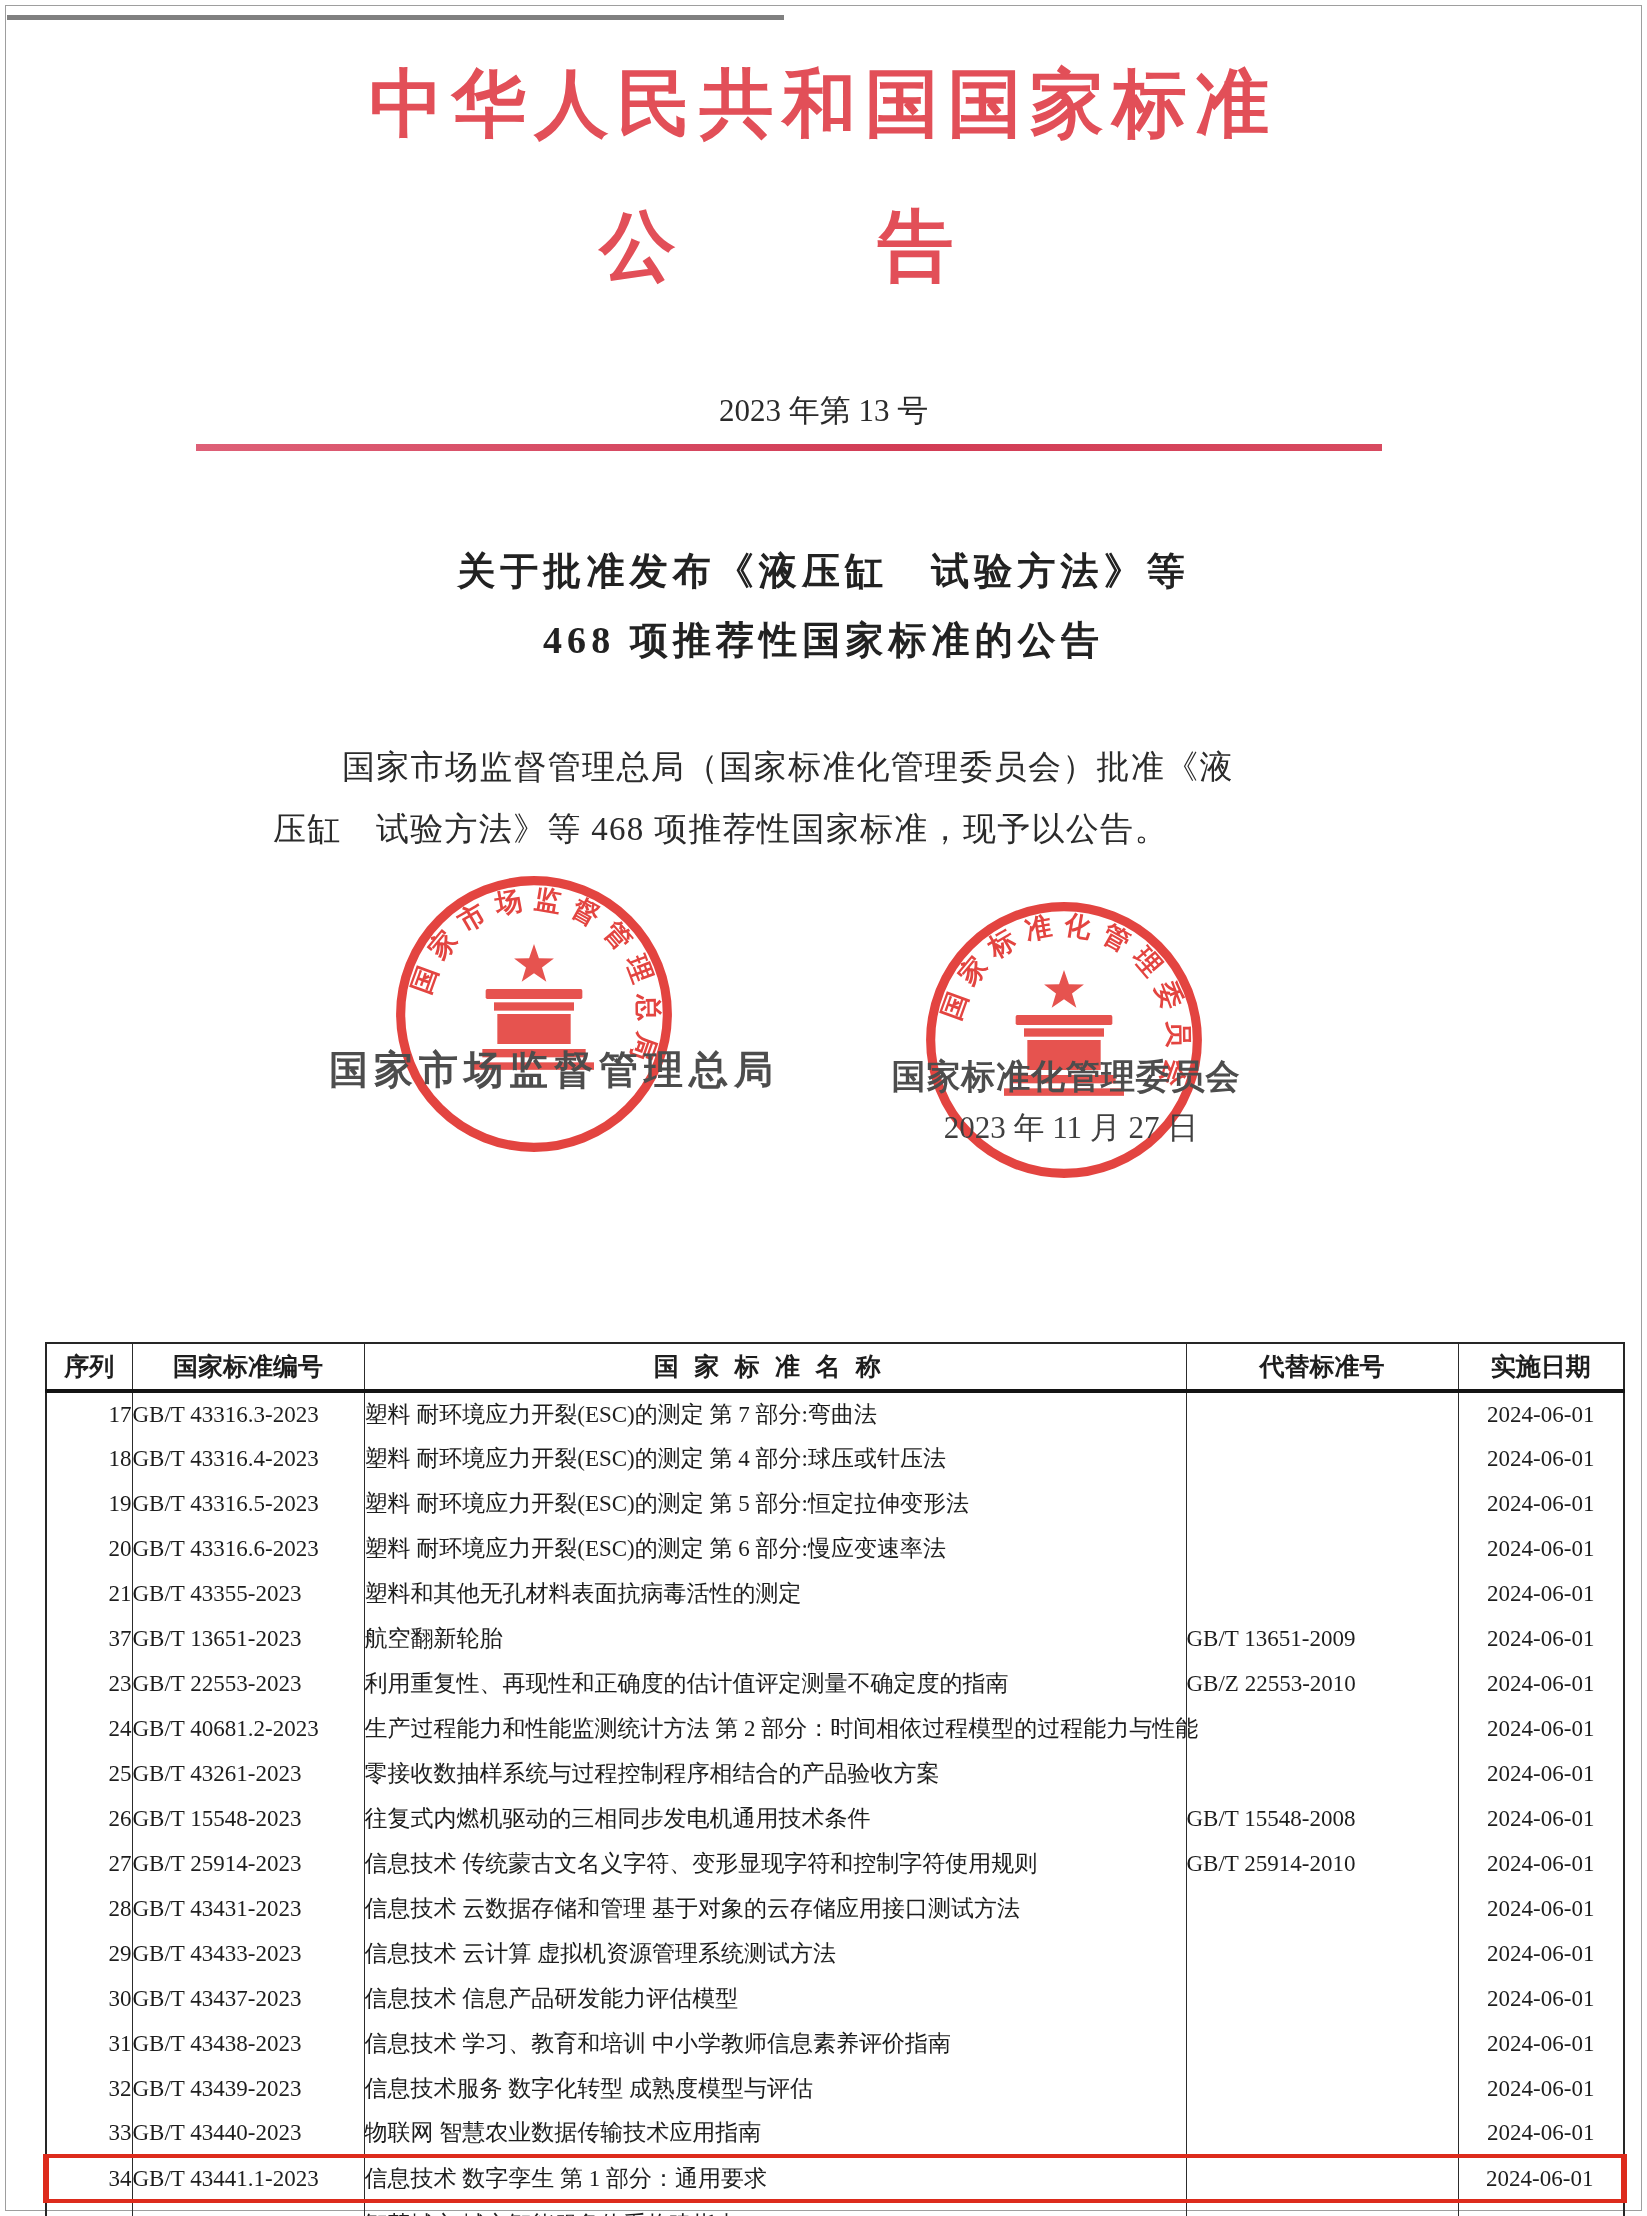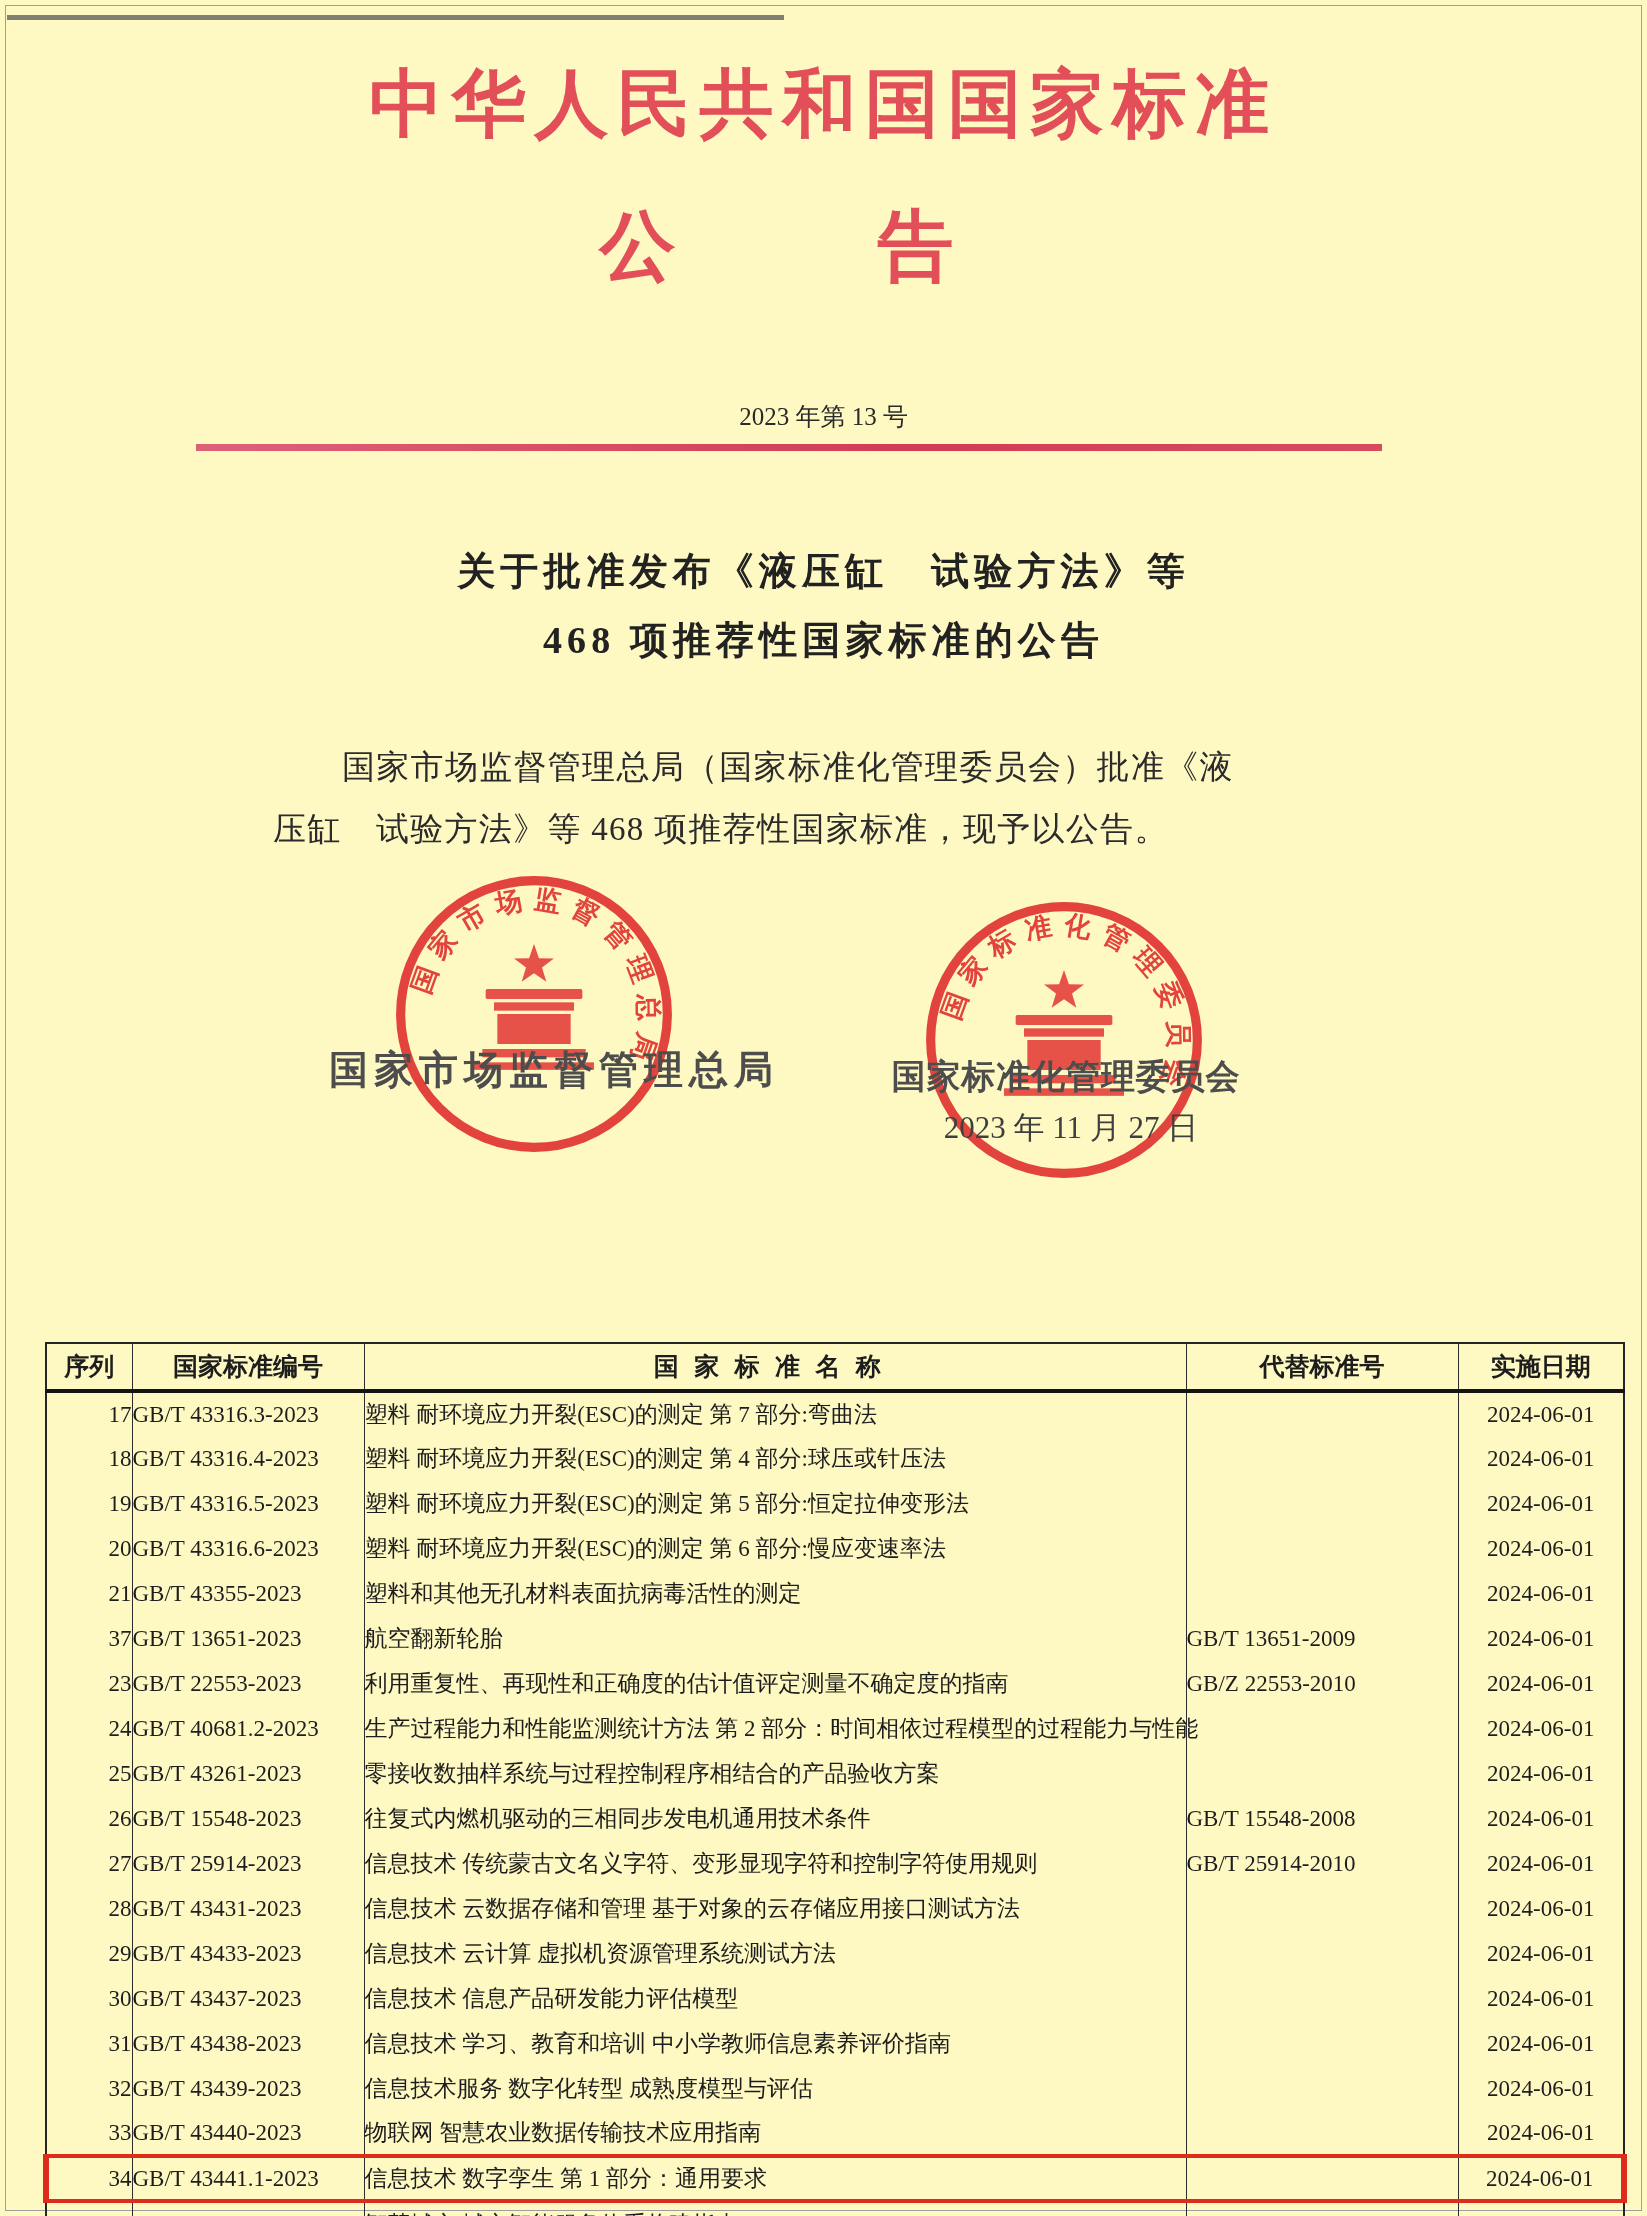--- a/index.html
+++ b/index.html
@@ -1,26 +1,26 @@
 <!DOCTYPE html>
 <html style="font-size:13.7px"><head>
 <meta charset="utf-8">
 <style>
   html,body{margin:0;padding:0;background:#e8e8e8;}
-  .page{position:relative;width:1647px;height:2216px;background:#fef9c3;overflow:hidden;
+  .page{position:relative;width:1647px;height:2216px;background:#ffffff;overflow:hidden;
         font-family:"Liberation Serif","DejaVu Serif",serif;color:#1d1d1d;}
   .frame{position:absolute;inset:5.1px;border:1.7px solid #9e9e9e;pointer-events:none;}
   .artifact{position:absolute;left:6.9px;top:15.4px;width:777px;height:4.3px;background:#565656;opacity:.75;}
 
   .doc-title{position:absolute;left:0;top:55px;width:100%;text-align:center;
              font-size:74px;font-weight:bold;letter-spacing:8.6px;color:#e24f58;white-space:nowrap;}
   .doc-subtitle{position:absolute;left:0;top:196px;width:100%;text-align:center;
              font-size:76px;font-weight:bold;color:#e24f58;letter-spacing:202px;padding-left:108px;
              box-sizing:border-box;white-space:nowrap;}
-  .issue-no{position:absolute;left:0;top:400px;width:100%;text-align:center;font-size:25px;color:#2a2a2a;}
+  .issue-no{position:absolute;left:0;top:390px;width:100%;text-align:center;font-size:31px;color:#2a2a2a;}
   .red-rule{position:absolute;left:196px;top:444px;width:1186px;height:6.9px;
             background:linear-gradient(to right,#de6077,#d23c55 60%,#d84a60);}
 
   .heading{position:absolute;left:0;top:537px;width:100%;text-align:center;
            font-size:38px;font-weight:bold;line-height:69px;letter-spacing:5.1px;color:#222;}
   .body-par{position:absolute;left:273px;top:736px;width:1124px;font-size:33px;line-height:62px;
             letter-spacing:1.3px;color:#2b2b2b;}
   .body-par .l1{text-indent:69px;white-space:nowrap;}
   .body-par .l2{white-space:nowrap;}
 

